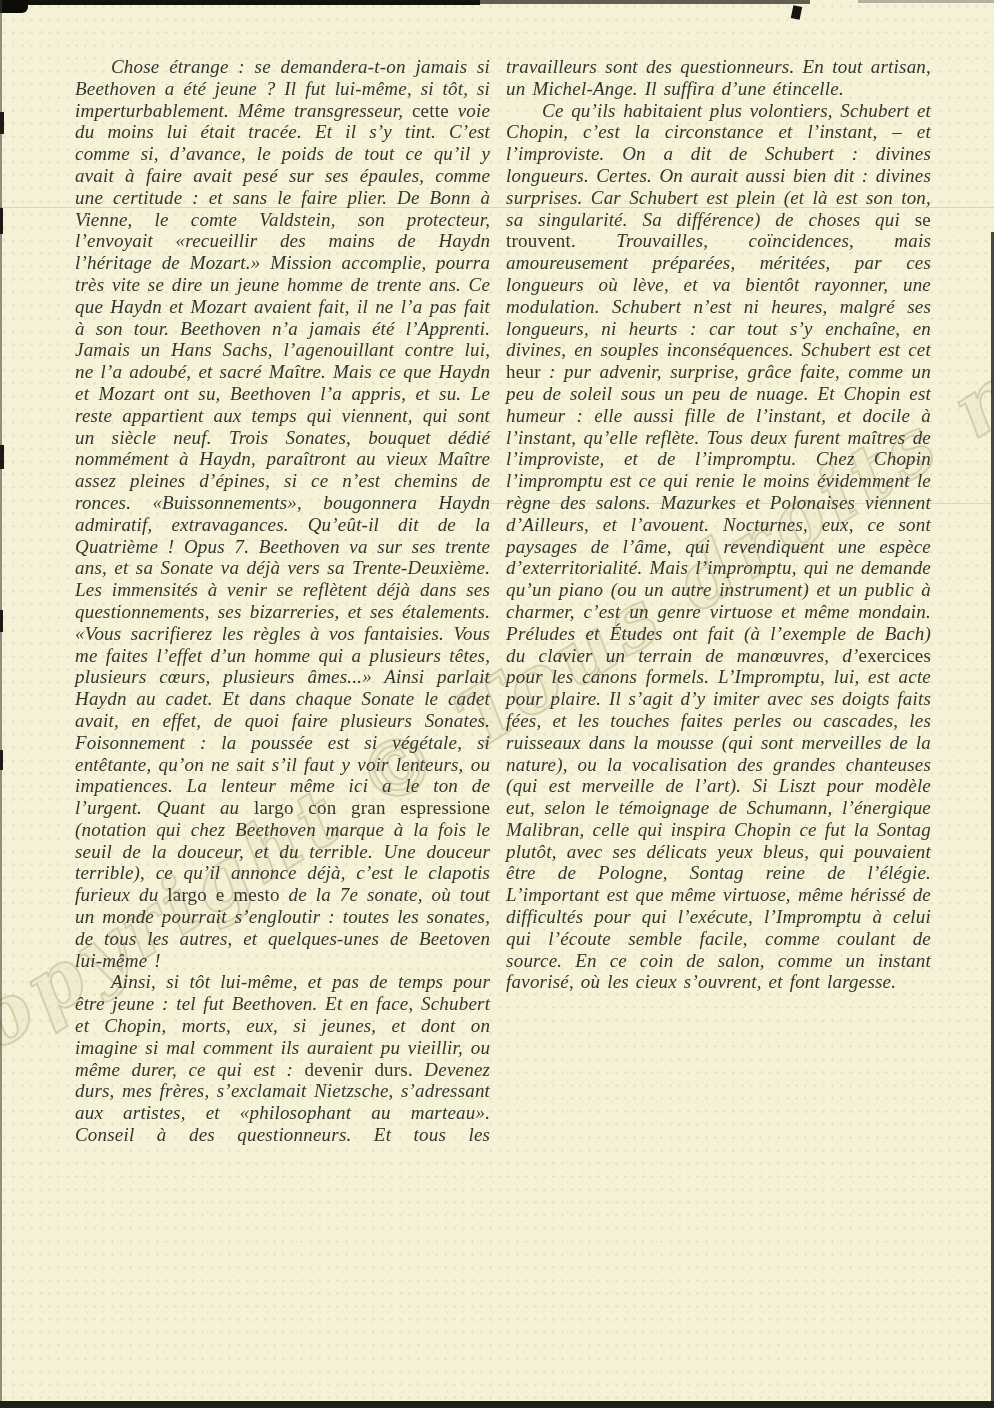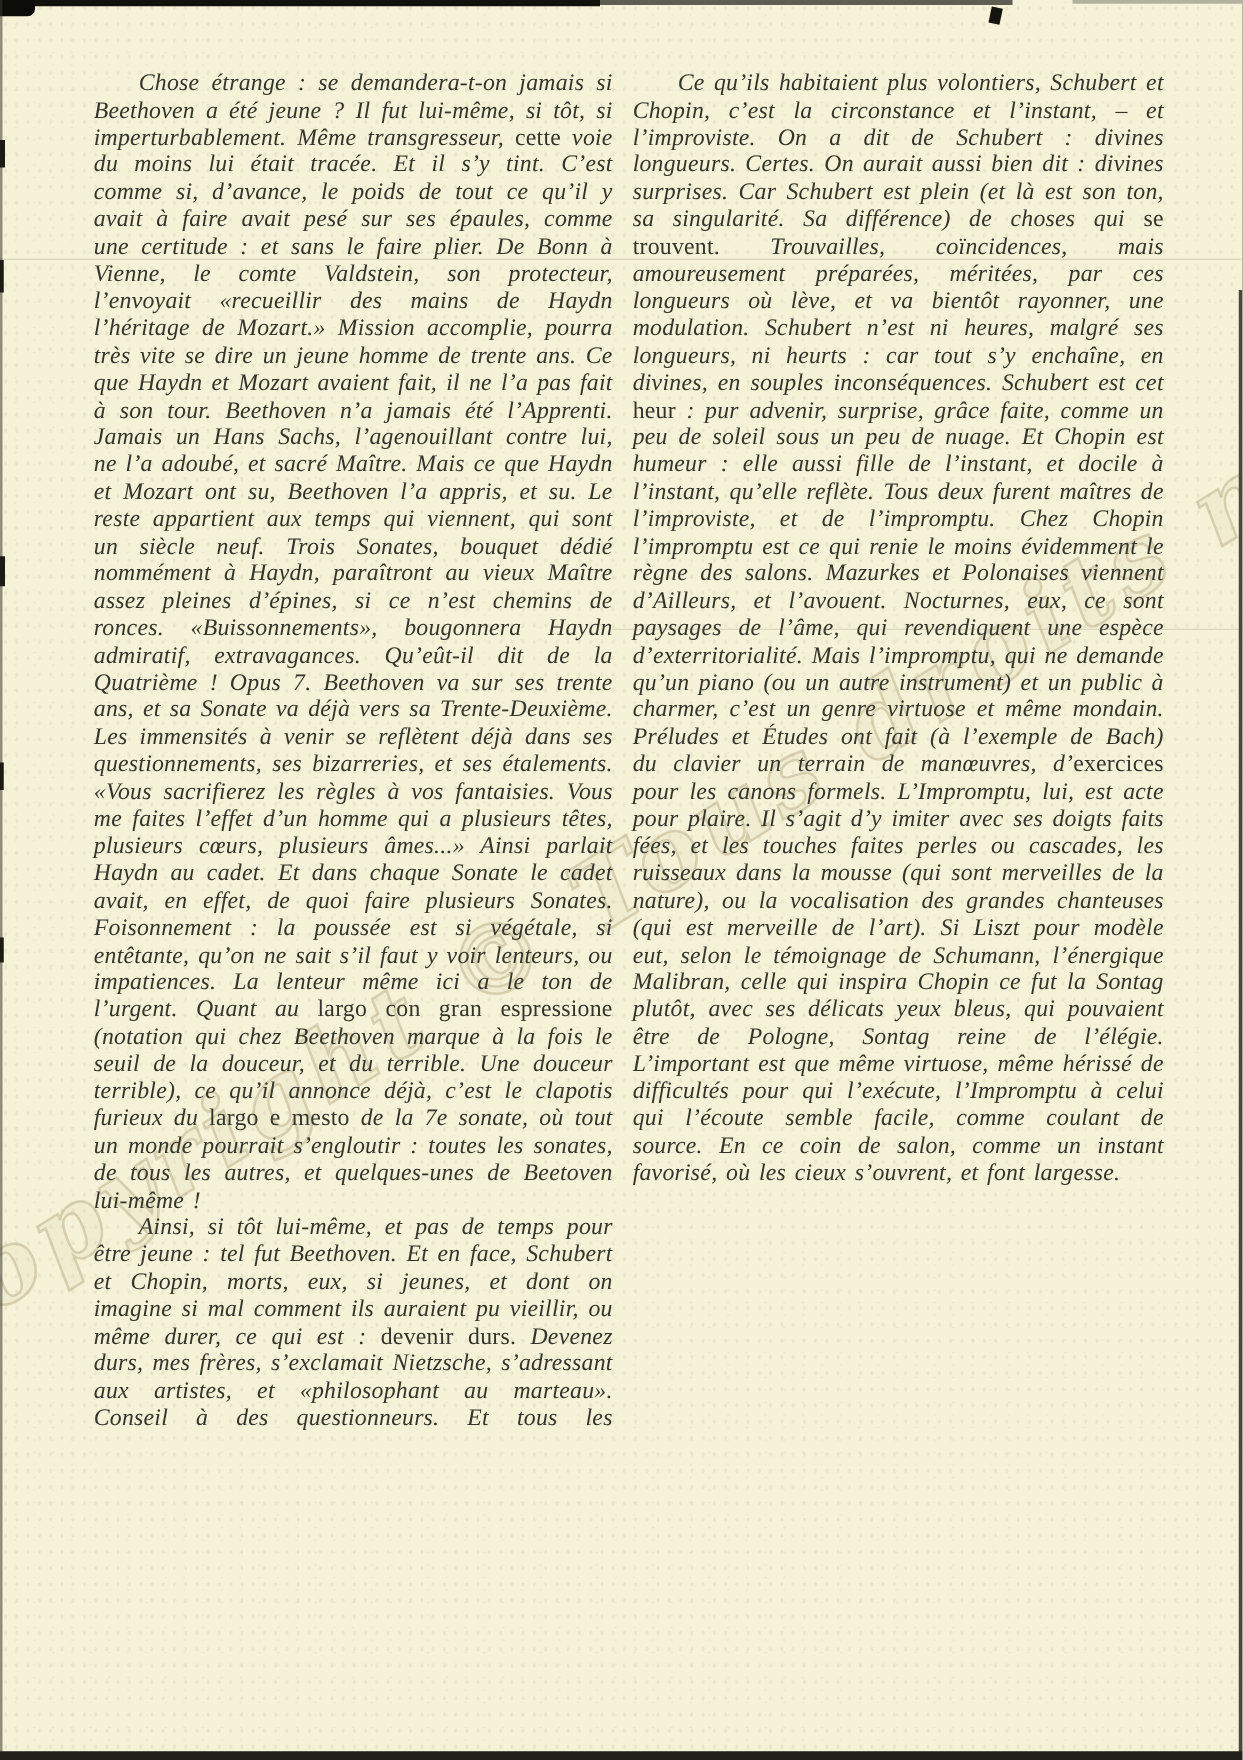--- a/index.html
+++ b/index.html
@@ -74,20 +74,21 @@
   <div class="grain"></div>
 
   <div class="watermark">Copyright © Tous droits réservés</div>
 
   <div class="textbody">
     <div class="col col-left">
         <p class="indent"><span class="seg-i">Chose étrange : se demandera-t-on jamais si Beethoven a été jeune ? Il fut lui-même, si tôt, si imperturbablement. Même transgresseur, </span><span class="seg-r">cette </span><span class="seg-i">voie du moins lui était tracée. Et il s’y tint. C’est comme si, d’avance, le poids de tout ce qu’il y avait à faire avait pesé sur ses épaules, comme une certitude : et sans le faire plier. De Bonn à Vienne, le comte Valdstein, son protecteur, l’envoyait «recueillir des mains de Haydn l’héritage de Mozart.» Mission accomplie, pourra très vite se dire un jeune homme de trente ans. Ce que Haydn et Mozart avaient fait, il ne l’a pas fait à son tour. Beethoven n’a jamais été l’Apprenti. Jamais un Hans Sachs, l’agenouillant contre lui, ne l’a adoubé, et sacré Maître. Mais ce que Haydn et Mozart ont su, Beethoven l’a appris, et su. Le reste appartient aux temps qui viennent, qui sont un siècle neuf. Trois Sonates, bouquet dédié nommément à Haydn, paraîtront au vieux Maître assez pleines d’épines, si ce n’est chemins de ronces. «Buissonnements», bougonnera Haydn admiratif, extravagances. Qu’eût-il dit de la Quatrième ! Opus 7. Beethoven va sur ses trente ans, et sa Sonate va déjà vers sa Trente-Deuxième. Les immensités à venir se reflètent déjà dans ses questionnements, ses bizarreries, et ses étalements. «Vous sacrifierez les règles à vos fantaisies. Vous me faites l’effet d’un homme qui a plusieurs têtes, plusieurs cœurs, plusieurs âmes...» Ainsi parlait Haydn au cadet. Et dans chaque Sonate le cadet avait, en effet, de quoi faire plusieurs Sonates. Foisonnement : la poussée est si végétale, si entêtante, qu’on ne sait s’il faut y voir lenteurs, ou impatiences. La lenteur même ici a le ton de l’urgent. Quant au </span><span class="seg-r">largo con gran espressione </span><span class="seg-i">(notation qui chez Beethoven marque à la fois le seuil de la douceur, et du terrible. Une douceur terrible), ce qu’il annonce déjà, c’est le clapotis furieux du </span><span class="seg-r">largo e mesto </span><span class="seg-i">de la 7e sonate, où tout un monde pourrait s’engloutir : toutes les sonates, de tous les autres, et quelques-unes de Beetoven lui-même !</span></p>
         <p class="indent cont"><span class="seg-i">Ainsi, si tôt lui-même, et pas de temps pour être jeune : tel fut Beethoven. Et en face, Schubert et Chopin, morts, eux, si jeunes, et dont on imagine si mal comment ils auraient pu vieillir, ou même durer, ce qui est : </span><span class="seg-r">devenir durs. </span><span class="seg-i">Devenez durs, mes frères, s’exclamait Nietzsche, s’adressant aux artistes, et «philosophant au marteau». Conseil à des questionneurs. Et tous les</span></p>
       </div>
     <div class="col col-right">
+        <p class=""><span class="seg-i">travailleurs sont des questionneurs. En tout artisan, un Michel-Ange. Il suffira d’une étincelle.</span></p>
         <p class="indent"><span class="seg-i">Ce qu’ils habitaient plus volontiers, Schubert et Chopin, c’est la circonstance et l’instant, – et l’improviste. On a dit de Schubert : divines longueurs. Certes. On aurait aussi bien dit : divines surprises. Car Schubert est plein (et là est son ton, sa singularité. Sa différence) de choses qui </span><span class="seg-r">se trouvent. </span><span class="seg-i">Trouvailles, coïncidences, mais amoureusement préparées, méritées, par ces longueurs où lève, et va bientôt rayonner, une modulation. Schubert n’est ni heures, malgré ses longueurs, ni heurts : car tout s’y enchaîne, en divines, en souples inconséquences. Schubert est cet </span><span class="seg-r">heur </span><span class="seg-i">: pur advenir, surprise, grâce faite, comme un peu de soleil sous un peu de nuage. Et Chopin est humeur : elle aussi fille de l’instant, et docile à l’instant, qu’elle reflète. Tous deux furent maîtres de l’improviste, et de l’impromptu. Chez Chopin l’impromptu est ce qui renie le moins évidemment le règne des salons. Mazurkes et Polonaises viennent d’Ailleurs, et l’avouent. Nocturnes, eux, ce sont paysages de l’âme, qui revendiquent une espèce d’exterritorialité. Mais l’impromptu, qui ne demande qu’un piano (ou un autre instrument) et un public à charmer, c’est un genre virtuose et même mondain. Préludes et Études ont fait (à l’exemple de Bach) du clavier un terrain de manœuvres, d’</span><span class="seg-r">exercices </span><span class="seg-i">pour les canons formels. L’Impromptu, lui, est acte pour plaire. Il s’agit d’y imiter avec ses doigts faits fées, et les touches faites perles ou cascades, les ruisseaux dans la mousse (qui sont merveilles de la nature), ou la vocalisation des grandes chanteuses (qui est merveille de l’art). Si Liszt pour modèle eut, selon le témoignage de Schumann, l’énergique Malibran, celle qui inspira Chopin ce fut la Sontag plutôt, avec ses délicats yeux bleus, qui pouvaient être de Pologne, Sontag reine de l’élégie. L’important est que même virtuose, même hérissé de difficultés pour qui l’exécute, l’Impromptu à celui qui l’écoute semble facile, comme coulant de source. En ce coin de salon, comme un instant favorisé, où les cieux s’ouvrent, et font largesse.</span></p>
       </div>
   </div>
 
   <div class="crease-1"></div>
   <div class="crease-2"></div>
 
   <div class="m top-bar-a"></div>
   <div class="m top-bar-b"></div>
   <div class="m top-bar-c"></div>

